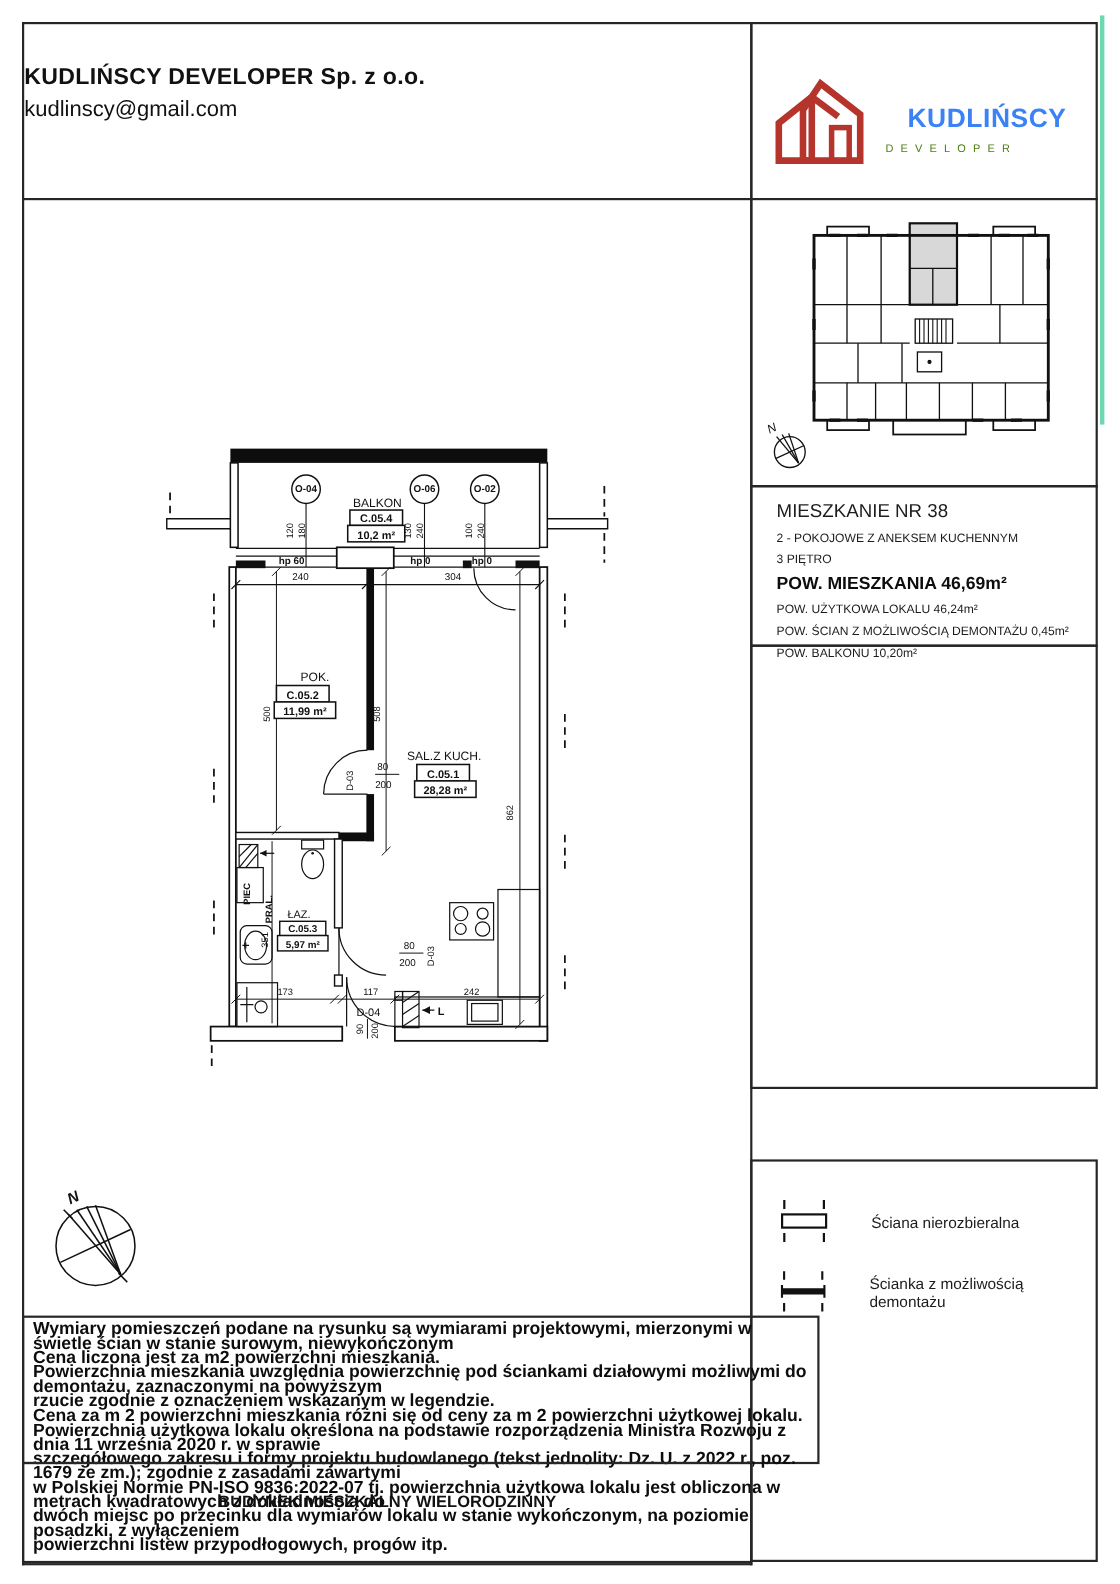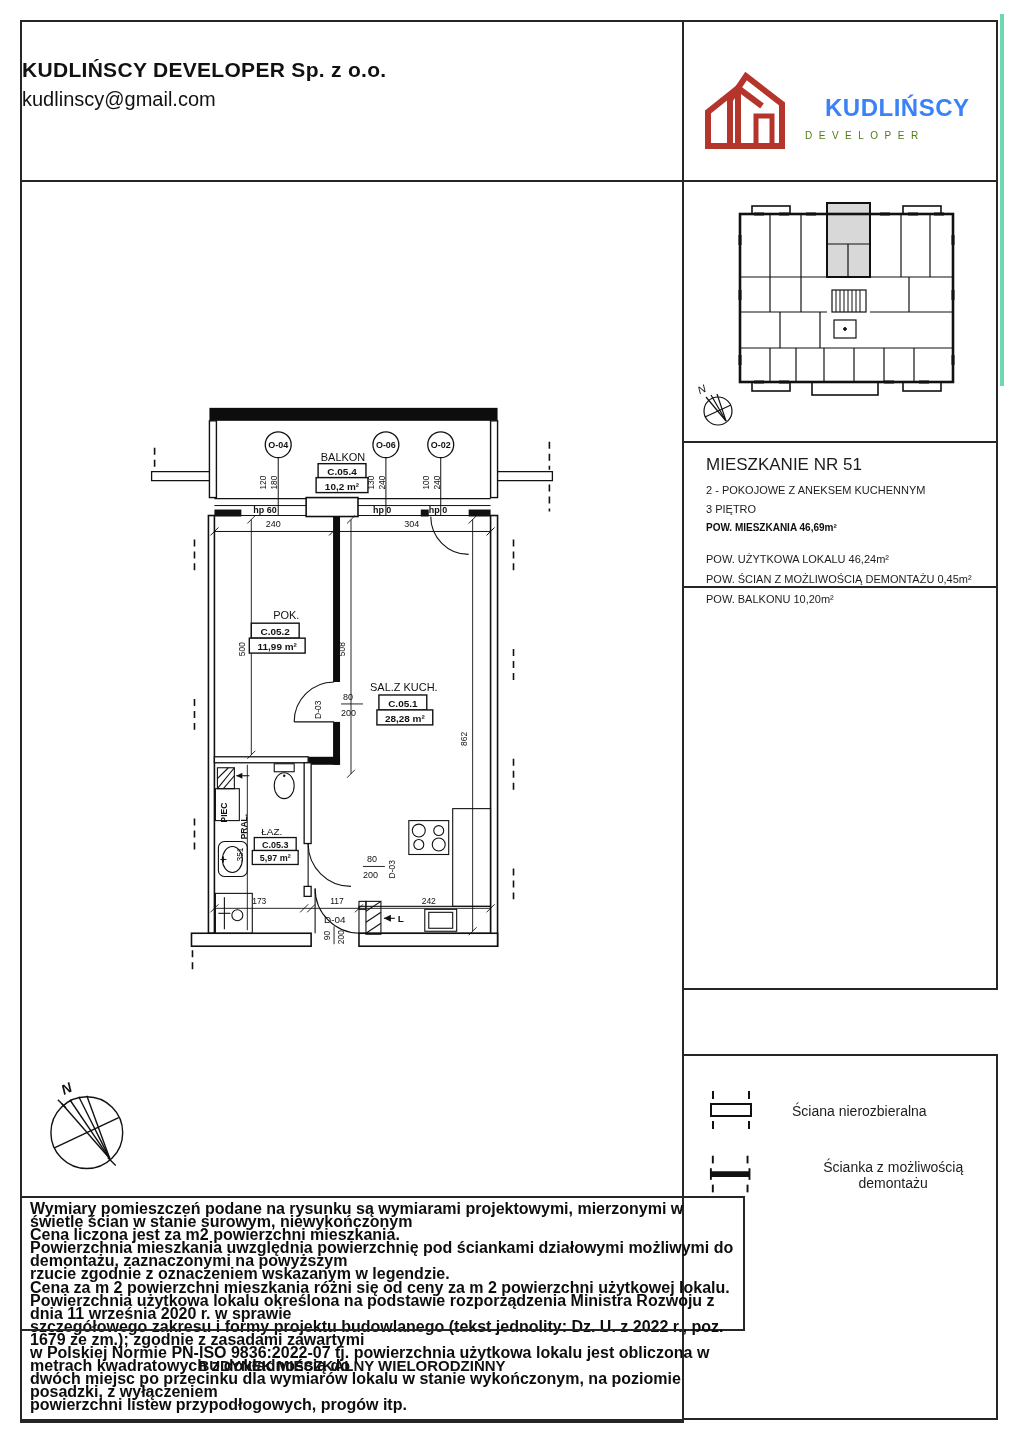--- a/index.html
+++ b/index.html
@@ -24,24 +24,24 @@
   
   .miniplan-box{left:682px;top:180px;width:316px;height:263px;border:2px solid #262626;border-top:none;}
   .info-box{left:682px;top:441px;width:316px;height:147px;border:2px solid #262626;padding:12px 22px;}
   .empty-box{left:682px;top:586px;width:316px;height:404px;border:2px solid #262626;}
   .heating-box{left:682px;top:988px;width:316px;height:68px;border:2px solid #262626;display:flex;align-items:center;justify-content:center;}
   .heating-box div{font-size:14.5px;color:#1c1c1c;}
   .legend-box{left:682px;top:1054px;width:316px;height:366px;border:2px solid #262626;}
 
   .info-title{font-size:17px;color:#1c1c1c;margin-bottom:9px;}
   .info-sub{font-size:11px;color:#1c1c1c;margin-bottom:7px;}
-  .info-bold{font-size:10px;font-weight:bold;color:#0d0d0d;margin:3px 0 20px 0;}
+  .info-bold{font-size:16px;font-weight:bold;color:#0d0d0d;margin:3px 0 8px 0;}
   .info-small{font-size:11px;color:#1c1c1c;margin-bottom:8px;}
 
-  .legend-row{position:absolute;left:24px;display:flex;align-items:center;text-align:center;}
+  .legend-row{position:absolute;left:24px;display:flex;align-items:center;}
   .legend-label{margin-left:38px;font-size:14px;color:#1c1c1c;}
 
   
   .disclaimer-box{left:20px;top:1196px;width:725px;height:135px;border:2px solid #262626;border-top:2px solid #262626;
       padding:4px 8px;font-size:16px;font-weight:bold;line-height:13.1px;white-space:pre-line;color:#0d0d0d;}
   .footer-box{left:20px;top:1329px;width:664px;height:92px;border:2px solid #262626;text-align:center;}
   .ftr-l1{margin-top:26px;font-size:15px;font-weight:bold;}
   .ftr-l2{margin-top:3px;font-size:15px;font-weight:bold;}
 
   .teal-line{position:absolute;left:1000px;top:14px;width:4px;height:372px;background:#6fd8b1;}
@@ -150,21 +150,21 @@
         <line x1="42" y1="241" x2="22" y2="217"></line>
         <line x1="42" y1="241" x2="27" y2="215"></line>
         <line x1="42" y1="241" x2="33" y2="214"></line>
         <line x1="21" y1="237" x2="47" y2="225"></line>
         <text x="14" y="213" font-size="11" font-style="italic" stroke="none" transform="rotate(-25 18 210)">N</text>
       </g>
     </svg>
   </div>
 
   <div class="box info-box">
-    <div class="info-title">MIESZKANIE NR 51</div>
+    <div class="info-title">MIESZKANIE NR 38</div>
     <div class="info-sub">2 - POKOJOWE Z ANEKSEM KUCHENNYM</div>
     <div class="info-sub">3 PIĘTRO</div>
     <div class="info-bold">POW. MIESZKANIA 46,69m²</div>
     <div class="info-small">POW. UŻYTKOWA LOKALU 46,24m²</div>
     <div class="info-small">POW. ŚCIAN Z MOŻLIWOŚCIĄ DEMONTAŻU 0,45m²</div>
     <div class="info-small">POW. BALKONU 10,20m²</div>
   </div>
 
   <div class="box empty-box"></div>
 

